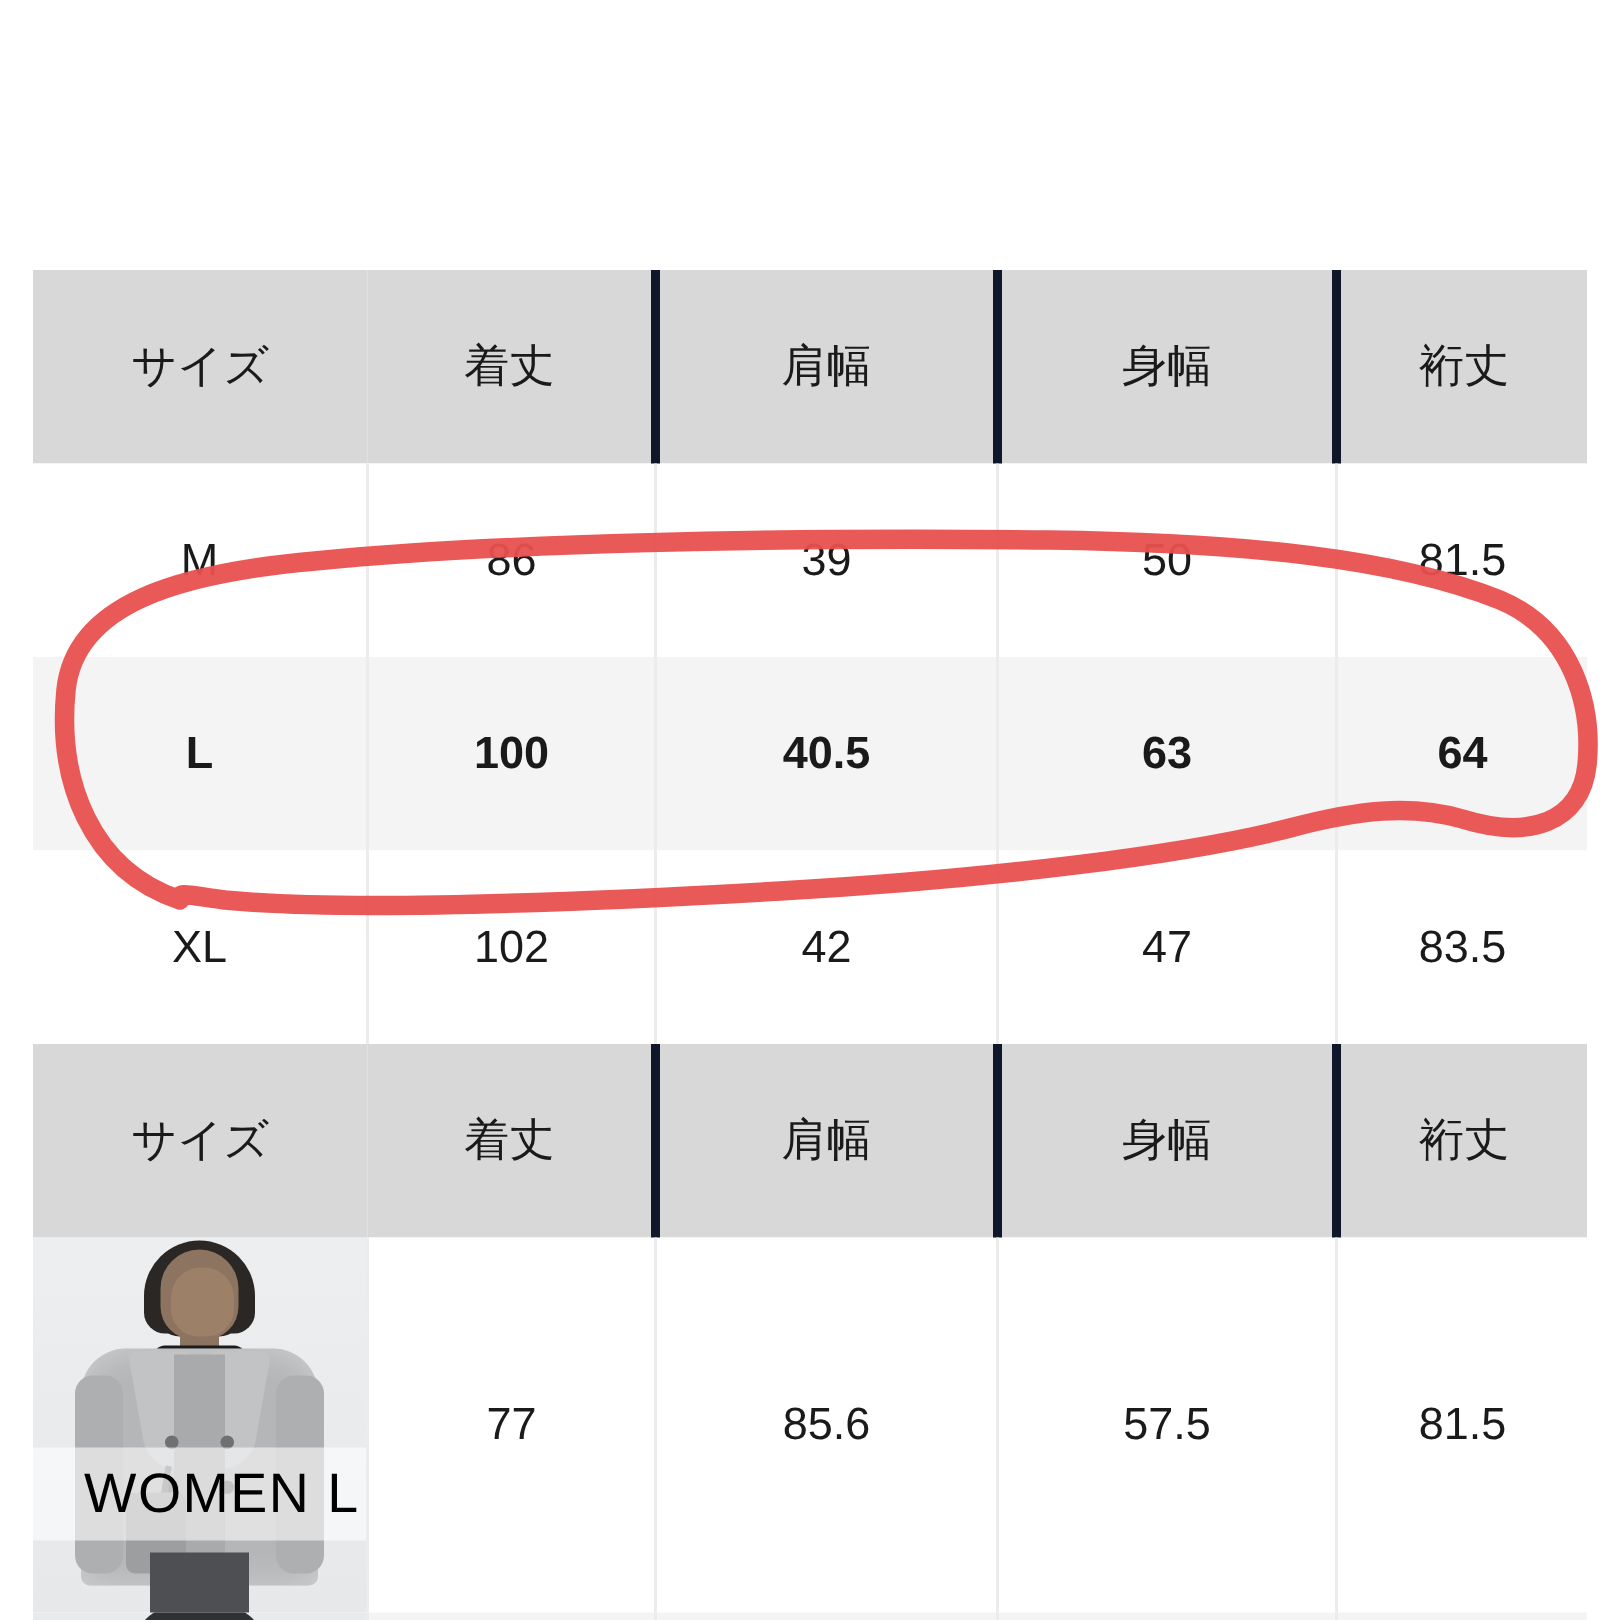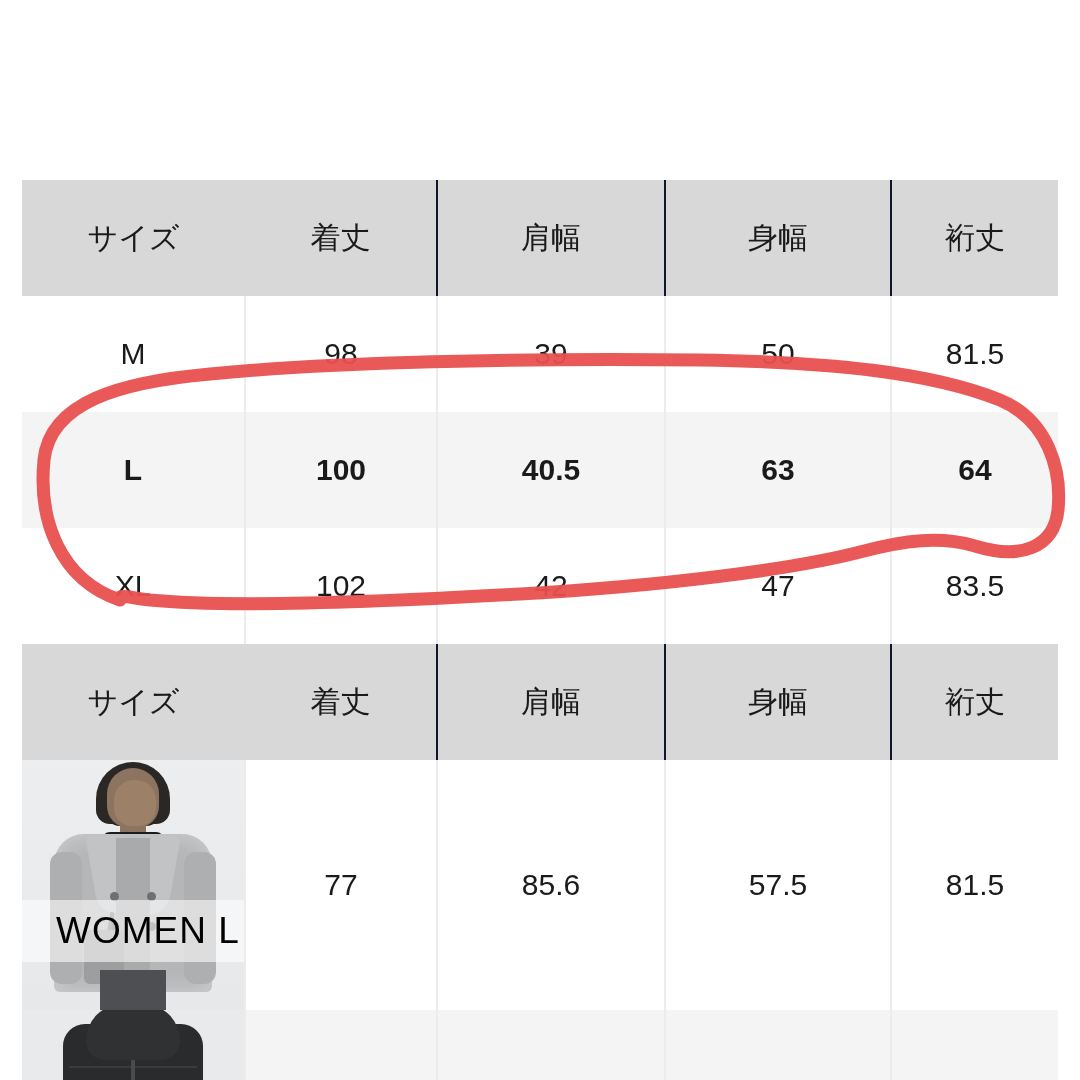--- a/index.html
+++ b/index.html
@@ -45,27 +45,27 @@
   .table col.c-d2    { width: 228px; }
   .table col.c-d3    { width: 226px; }
   .table col.c-d4    { width: 167px; }
 
   .table th, .table td {
     text-align: center;
     vertical-align: middle;
     font-size: 30px;
     color: #1a1a1a;
     font-weight: normal;
-    height: 116px;
+    height: 129px;
     padding: 0;
   }
   thead th {
     background: #d8d8d8;
     font-size: 29px;
-    border-right: 2px solid #0f172a;
+    border-right: 6px solid #0f172a;
   }
   thead th:first-child { border-right: none; }
   thead th:last-child  { border-right: none; }
 
   tbody td {
     background: #ffffff;
     border-right: 2px solid #ececec;
   }
   tbody td:last-child { border-right: none; }
 
@@ -221,21 +221,21 @@
         <th>サイズ</th>
         <th>着丈</th>
         <th>肩幅</th>
         <th>身幅</th>
         <th>裄丈</th>
       </tr>
     </thead>
     <tbody>
       <tr>
         <td>M</td>
-        <td>98</td>
+        <td>86</td>
         <td>39</td>
         <td>50</td>
         <td>81.5</td>
       </tr>
       <tr class="highlight">
         <td>L</td>
         <td>100</td>
         <td>40.5</td>
         <td>63</td>
         <td>64</td>

